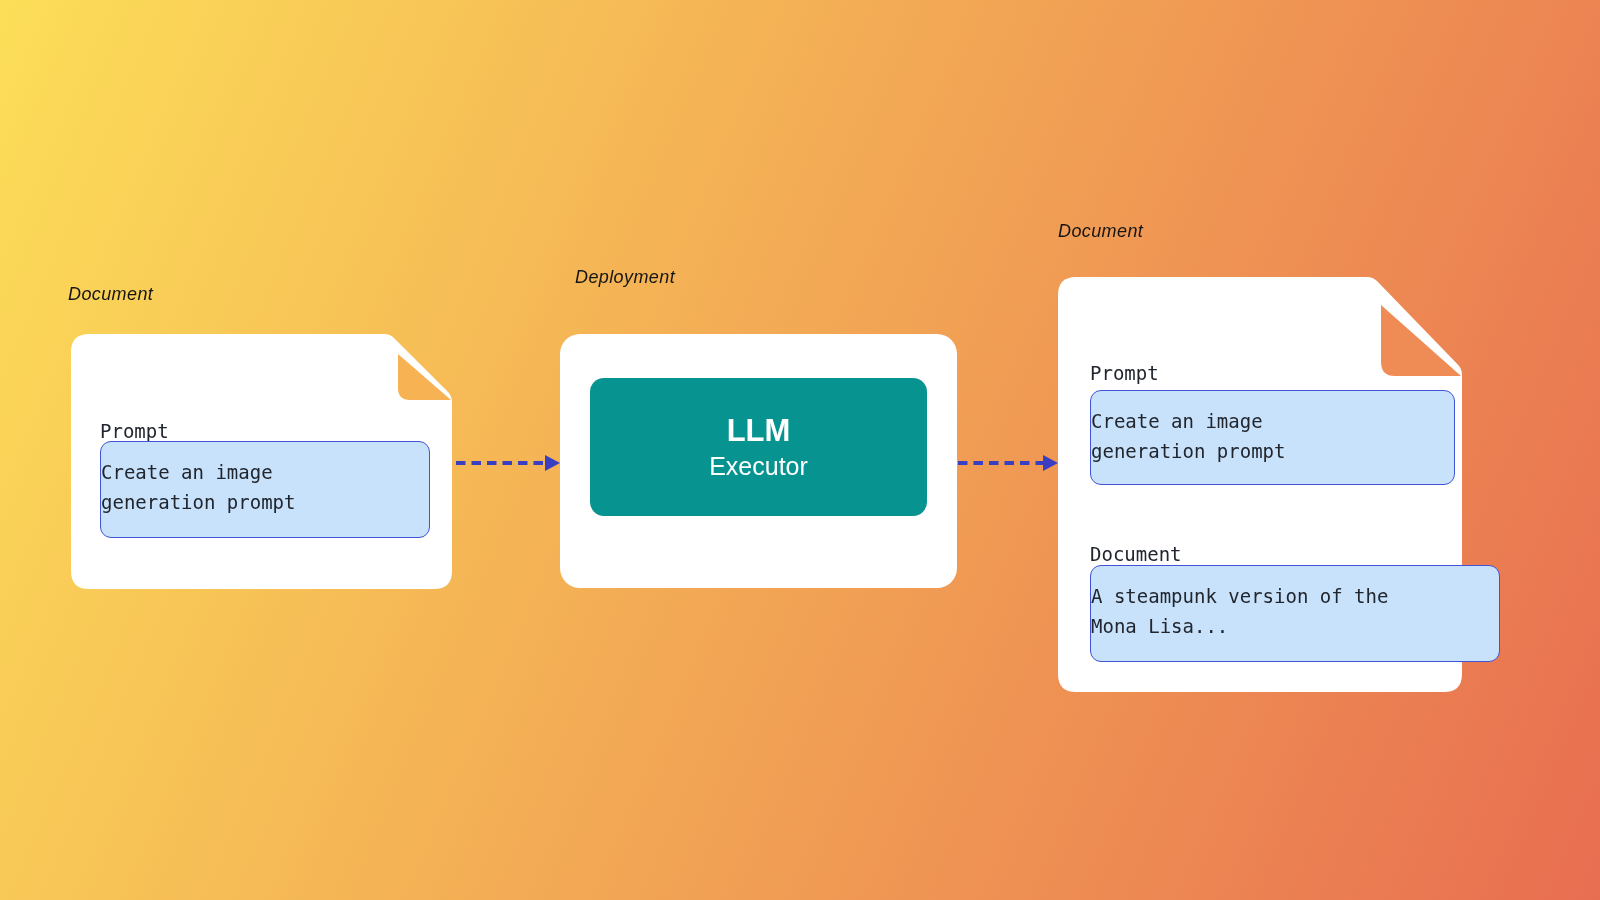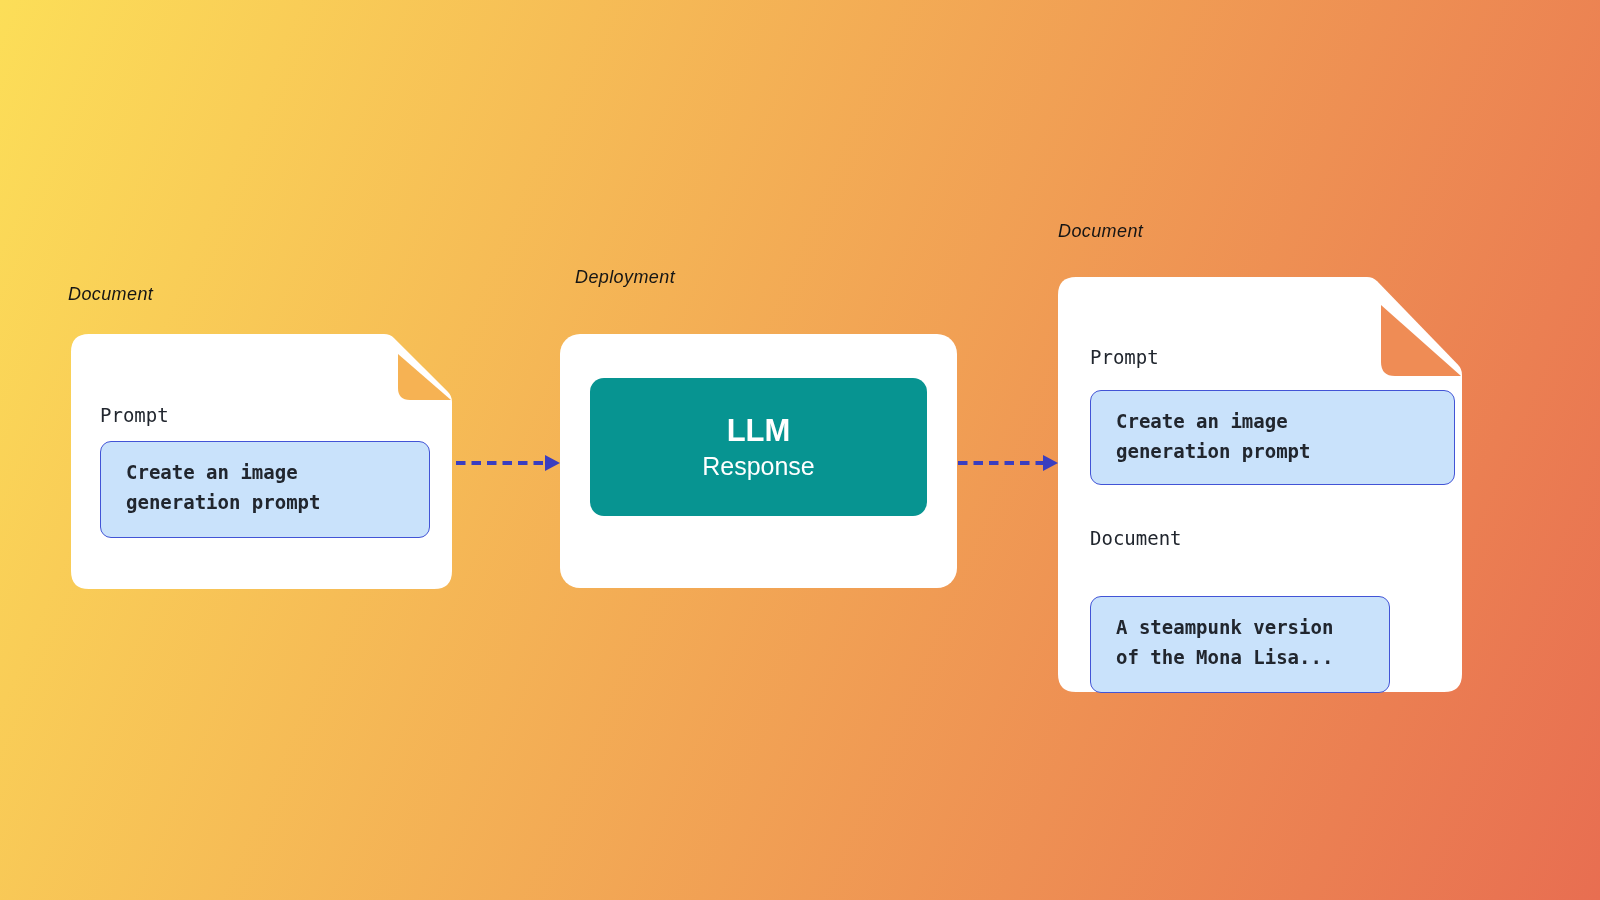--- a/index.html
+++ b/index.html
@@ -11,30 +11,30 @@
   }
   .heading{
     position:absolute;font-size:18px;font-weight:500;color:#151515;
     letter-spacing:.4px;line-height:1;white-space:nowrap;font-style:italic;
   }
   .card{position:absolute;}
   .card-shape{position:absolute;left:0;top:0;display:block;}
   .plain-card{
     position:absolute;background:#FFFFFF;border-radius:20px;
   }
-  .mono{font-family:"DejaVu Sans Mono","Liberation Mono",monospace;}
+  .mono{font-family:"DejaVu Sans Mono","Liberation Mono",monospace;margin-top:16px;}
   .field-label{
     position:absolute;font-size:19px;color:#21262e;line-height:19px;white-space:nowrap;
   }
   .field-box{
     position:absolute;background:#C9E2FB;border:1.6px solid #4254D6;
     border-radius:11px;box-sizing:border-box;
   }
   .field-text{
-    margin:0;padding:15px 25px;font-size:19px;line-height:30px;color:#21262e;font-weight:bold;
+    margin:0;padding:15px 0;font-size:19px;line-height:30px;color:#21262e;
   }
   .w-narrow{max-width:246px;}
   .w-wide{max-width:346px;}
   .teal-block{
     position:absolute;background:#079491;border-radius:14px;
     display:flex;flex-direction:column;align-items:center;justify-content:center;
     color:#FFFFFF;text-align:center;
   }
   .teal-title{font-size:31px;font-weight:700;line-height:38px;}
   .teal-subtitle{font-size:25px;font-weight:400;line-height:32px;}
@@ -61,37 +61,37 @@
   </div>
 
   <svg class="arrow" style="left:454px;top:449px;" width="108" height="28">
     <line x1="2" y1="14" x2="91" y2="14" stroke="#3A3EC0" stroke-width="4.2" stroke-dasharray="9.5 6"></line>
     <path d="M91,6 L106,14 L91,22 Z" fill="#3A3EC0"></path>
   </svg>
 
   <div class="plain-card" style="left:560px;top:334px;width:397px;height:254px;">
     <div class="teal-block" style="left:30px;top:44px;width:337px;height:138px;">
       <div class="teal-title">LLM</div>
-      <div class="teal-subtitle">Response</div>
+      <div class="teal-subtitle">Executor</div>
     </div>
   </div>
 
   <svg class="arrow" style="left:956px;top:449px;" width="104" height="28">
     <line x1="2" y1="14" x2="87" y2="14" stroke="#3A3EC0" stroke-width="4.2" stroke-dasharray="9.5 6"></line>
     <path d="M87,6 L102,14 L87,22 Z" fill="#3A3EC0"></path>
   </svg>
 
   <div class="card" style="left:1058px;top:277px;width:404px;height:415px;">
     <svg class="card-shape" width="404" height="415" viewBox="0 0 404 415">
       <path d="M18,0 H309 Q315,0 319.2,4.3 L399.8,87.6 Q404,92 404,98 V397 Q404,415 386,415 H18 Q0,415 0,397 V18 Q0,0 18,0 Z" fill="#FFFFFF"></path>
       <path d="M323,28 L323,85 Q323,99 337,99 L403,99 Z" fill="#EF8C55"></path>
     </svg>
     <div class="field-label mono" style="left:32px;top:71px;">Prompt</div>
     <div class="field-box" style="left:32px;top:113px;width:365px;height:95px;">
       <p class="field-text mono w-narrow">Create an image generation prompt</p>
     </div>
     <div class="field-label mono" style="left:32px;top:252px;">Document</div>
-    <div class="field-box" style="left:32px;top:288px;width:300px;height:97px;margin-top:31px;">
+    <div class="field-box" style="left:32px;top:288px;width:410px;height:97px;">
       <p class="field-text mono w-wide">A steampunk version of the Mona Lisa...</p>
     </div>
   </div>
 
 </div>
 
 </body></html>

